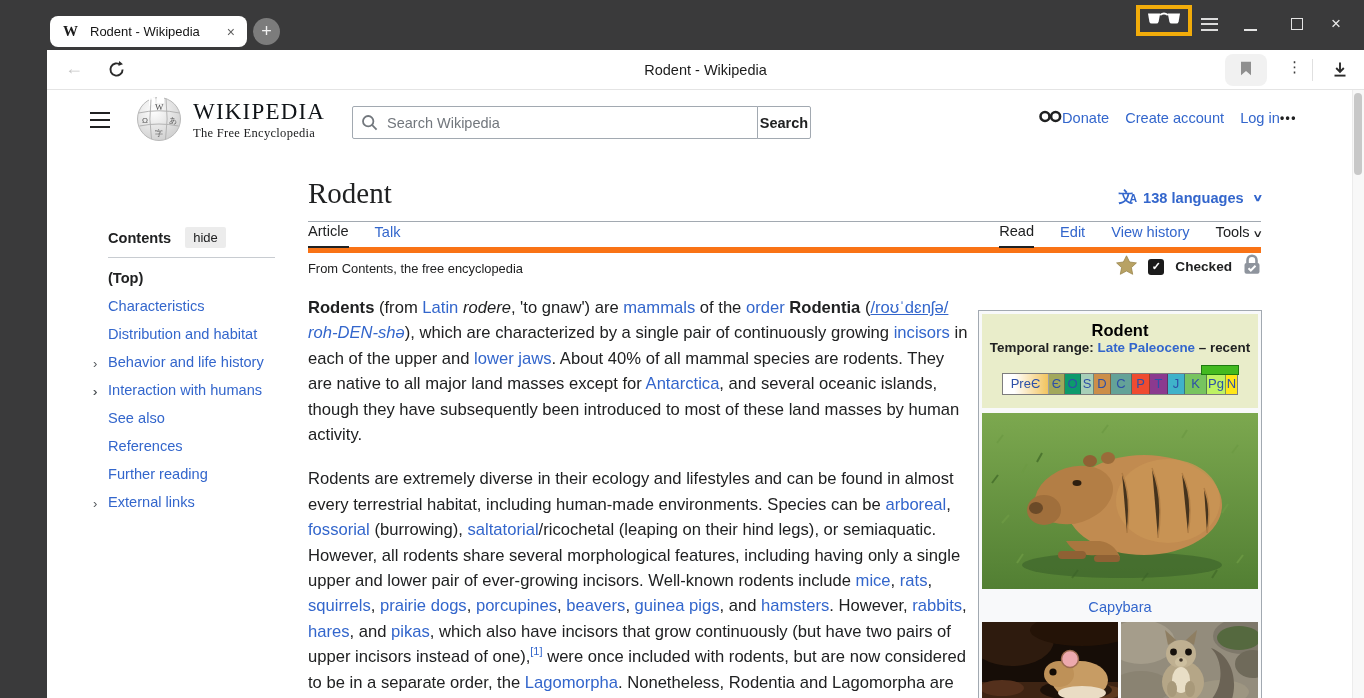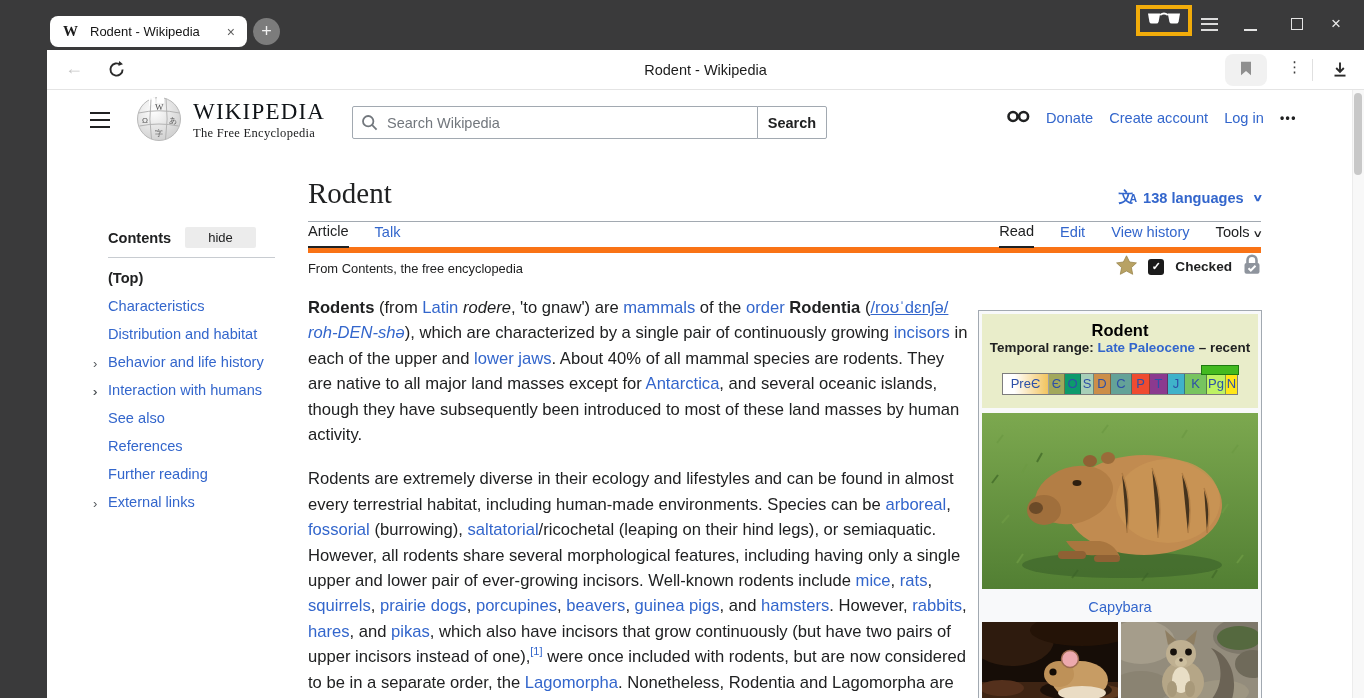--- a/index.html
+++ b/index.html
@@ -46,29 +46,29 @@
 .wiki-menu{position:absolute;left:43px;top:22px;width:20px}
 .wiki-menu i{display:block;height:2.3px;background:#202122;margin-bottom:4.6px}
 .logo{position:absolute;left:88px;top:4px}
 .wm-block{position:absolute;left:146px;top:9px}
 .wm{font-family:"Liberation Serif",serif;font-size:23px;letter-spacing:1.2px;color:#101418}
 .tg{font-family:"Liberation Serif",serif;font-size:12.5px;letter-spacing:.3px;color:#202122;margin-top:1px}
 .search{position:absolute;left:305px;top:16px;display:flex}
 .search input{width:406px;height:33px;border:1px solid #a2a9b1;border-radius:2px 0 0 2px;font-size:14.5px;padding:0 8px 0 34px;color:#202122;outline:none;font-family:"Liberation Sans",sans-serif}
 .search input::placeholder{color:#72777d}
 .search-icon{position:absolute;left:9px;top:8px}
-.search button{width:70px;height:33px;margin-left:-1px;border:1px solid #a2a9b1;background:#fff;border-radius:0 2px 2px 0;font-weight:bold;font-size:14.5px;color:#202122;font-family:"Liberation Sans",sans-serif}
-.header-right{position:absolute;right:67px;top:14px;height:28px;display:flex;align-items:center;gap:16px}
+.search button{width:54px;height:33px;margin-left:-1px;border:1px solid #a2a9b1;background:#fff;border-radius:0 2px 2px 0;font-weight:bold;font-size:14.5px;color:#202122;font-family:"Liberation Sans",sans-serif}
+.header-right{position:absolute;right:67px;top:14px;height:28px;display:flex;align-items:center;}
 .hlink{color:#3366cc;font-size:14.6px;white-space:nowrap}
 .hdots{color:#202122;font-weight:bold;font-size:12px;letter-spacing:1.5px}
 
 .toc{position:absolute;left:46px;top:137px;width:186px}
 .toc-head{display:flex;align-items:center;padding-left:15px}
 .toc-title{font-weight:bold;font-size:14.6px;color:#202122}
-.hide-btn{margin-left:14px;background:#ececec;border:none;font-size:13px;color:#202122;padding:3px 23px;border-radius:2px;font-family:"Liberation Sans",sans-serif}
+.hide-btn{margin-left:14px;background:#ececec;border:none;font-size:13px;color:#202122;padding:3px 8px;border-radius:2px;font-family:"Liberation Sans",sans-serif}
 .toc-div{margin:9px 0 10px 15px;width:167px;height:1px;background:#c8ccd1}
 .toc ul{list-style:none}
 .toc li{position:relative;padding-left:15px;margin-bottom:7px;line-height:21px;font-size:14.6px}
 .toc-chev{position:absolute;left:0;top:1px;color:#54595d;font-size:13px}
 .toc-link{color:#3366cc}
 .toc-top{color:#202122;font-weight:bold}
 
 .title-block{position:absolute;left:261px;top:86px;width:953px;height:46px;border-bottom:1px solid #a2a9b1}
 .h1{font-family:"Liberation Serif",serif;font-size:29px;color:#202122;line-height:34px}
 .langs{position:absolute;right:0;top:12px;display:flex;align-items:center;color:#3366cc;font-weight:bold;font-size:14.6px;gap:6px}

